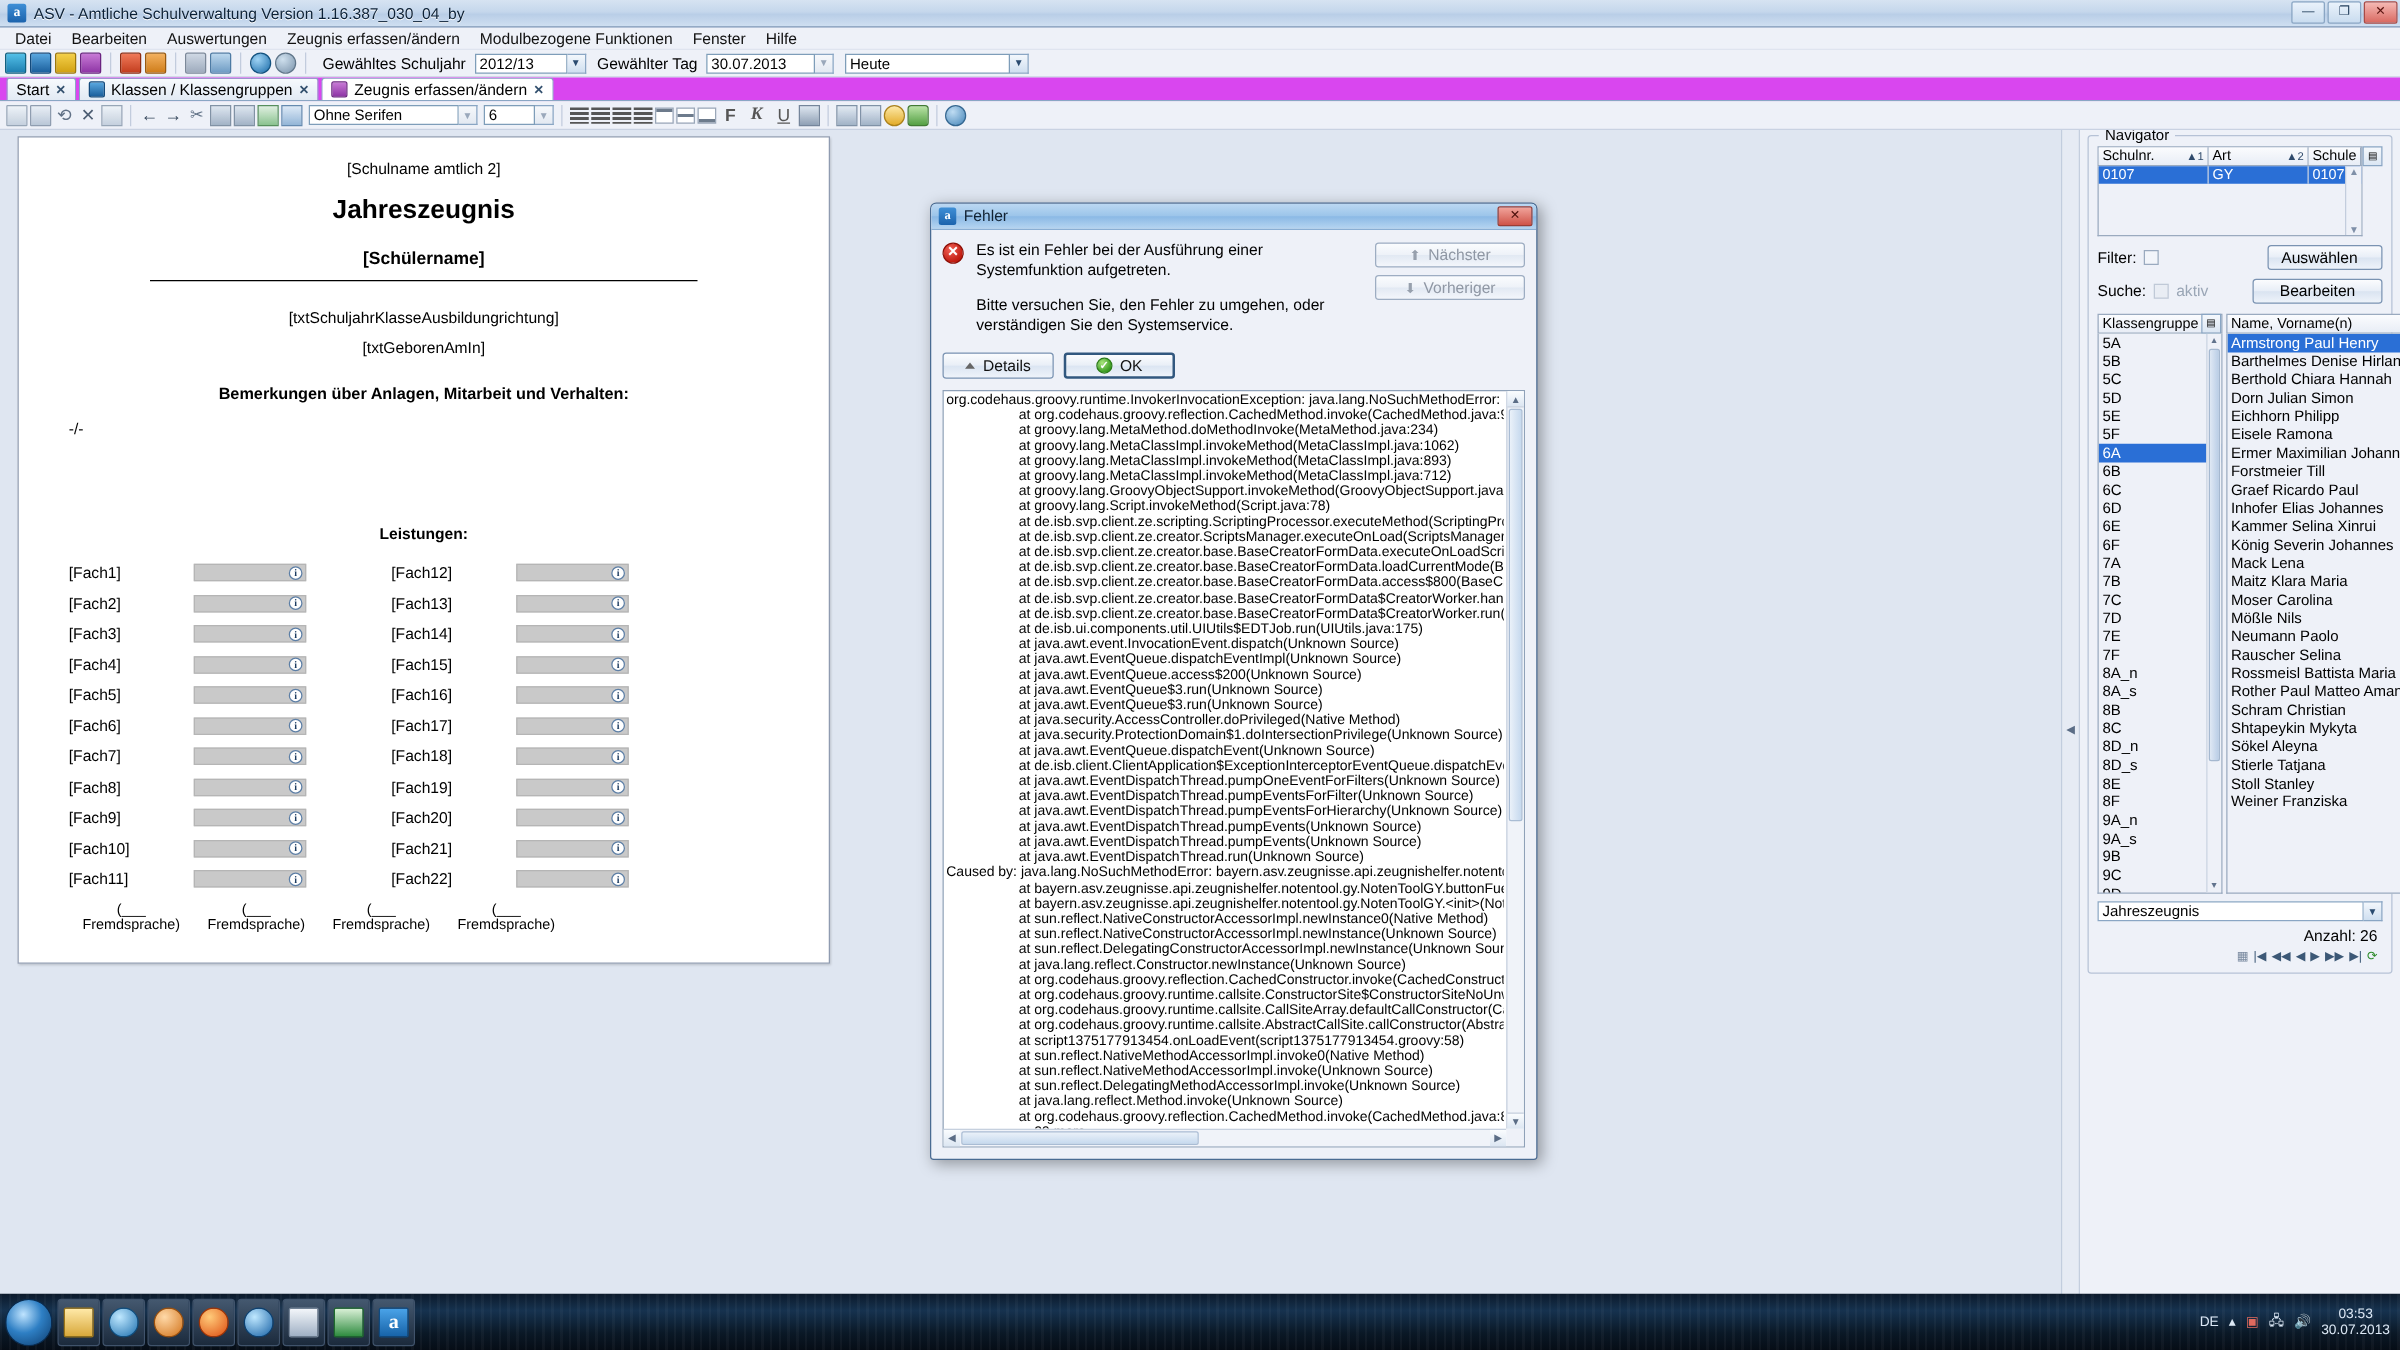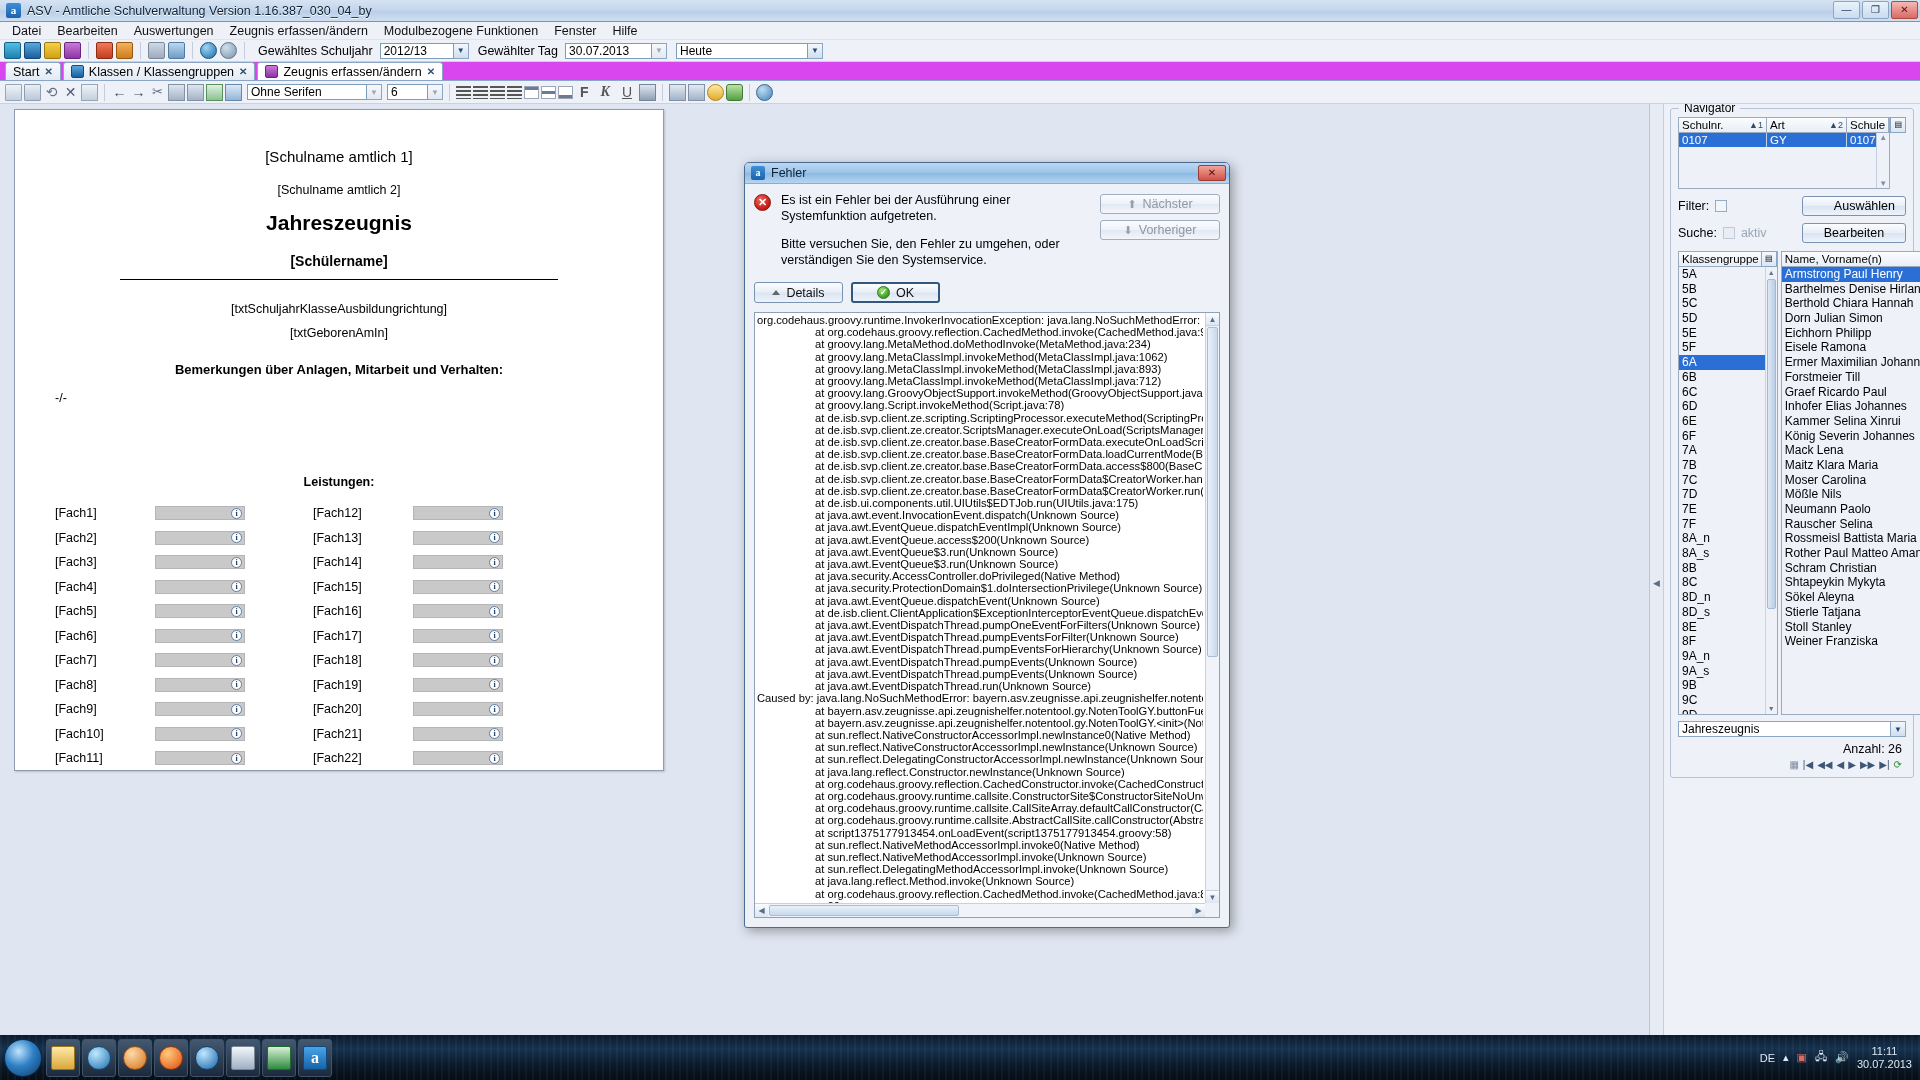--- a/index.html
+++ b/index.html
@@ -437,21 +437,20 @@
     <span class="gi" style="background:linear-gradient(180deg,#b7e3a3,#4d9c3b);border:1px solid #39752b;border-radius:3px;"></span>
     <span class="sep"></span>
     <span class="gi" style="border-radius:50%;background:radial-gradient(circle at 35% 30%,#bddcf3,#3b7fb5);border:1px solid #2b608c;"></span>
   </div>
 
 
   <div class="main">
 
     <div class="docpane">
       <div class="page">
-        <div class="center p-t1">[Schulname amtlich 1]</div>
         <div class="center p-t2">[Schulname amtlich 2]</div>
         <div class="center p-t3">Jahreszeugnis</div>
         <div class="center p-t4">[Schülername]</div>
         <div class="rule"></div>
         <div class="center p-t6">[txtSchuljahrKlasseAusbildungrichtung]</div>
         <div class="center p-t5">[txtGeborenAmIn]</div>
         <div class="center p-t7">Bemerkungen über Anlagen, Mitarbeit und Verhalten:</div>
         <div class="p-dash">-/-</div>
         <div class="p-leist">Leistungen:</div>
         <div class="fachgrid" id="faecher">
@@ -627,21 +626,21 @@
                 </div>
               </div>
             </div>
             <div class="hdrbtn" style="flex:0 0 16px;align-self:flex-start">▤</div>
           </div>
 
           <div style="display:flex;align-items:center;margin-top:7px;gap:6px">
             <span>Filter:</span>
             <span class="chk"></span>
             <span style="flex:1 1 auto"></span>
-            <span class="btn" style="width:104px;text-align:right">Auswählen</span>
+            <span class="btn" style="width:92px;text-align:left">Auswählen</span>
           </div>
           <div style="display:flex;align-items:center;margin-top:7px;gap:6px">
             <span>Suche:</span>
             <span class="chk dis"></span>
             <span style="color:#9aa6b6">aktiv</span>
             <span style="flex:1 1 auto"></span>
             <span class="btn" style="width:104px;text-align:center">Bearbeiten</span>
           </div>
 
           <div class="listcols">
@@ -837,18 +836,18 @@
     <div class="tbtn">
         <span class="ic" style="background:linear-gradient(180deg,#4aa3e8,#1763a8);border:1px solid #0f4a80;border-radius:2px;color:#fff;font-family:'Liberation Serif',serif;font-weight:bold;font-size:16px;text-align:center;line-height:22px">a</span>
       </div>
     <div class="tray">
       <span>DE</span>
       <span>▴</span>
       <span style="color:#e06a5e">▣</span>
       <span>🖧</span>
       <span>🔊</span>
       <span class="trayclock">
-        <div>11:11</div>
+        <div>03:53</div>
         <div>30.07.2013</div>
       </span>
     </div>
   </div>
 </div>
 
 </body></html>

